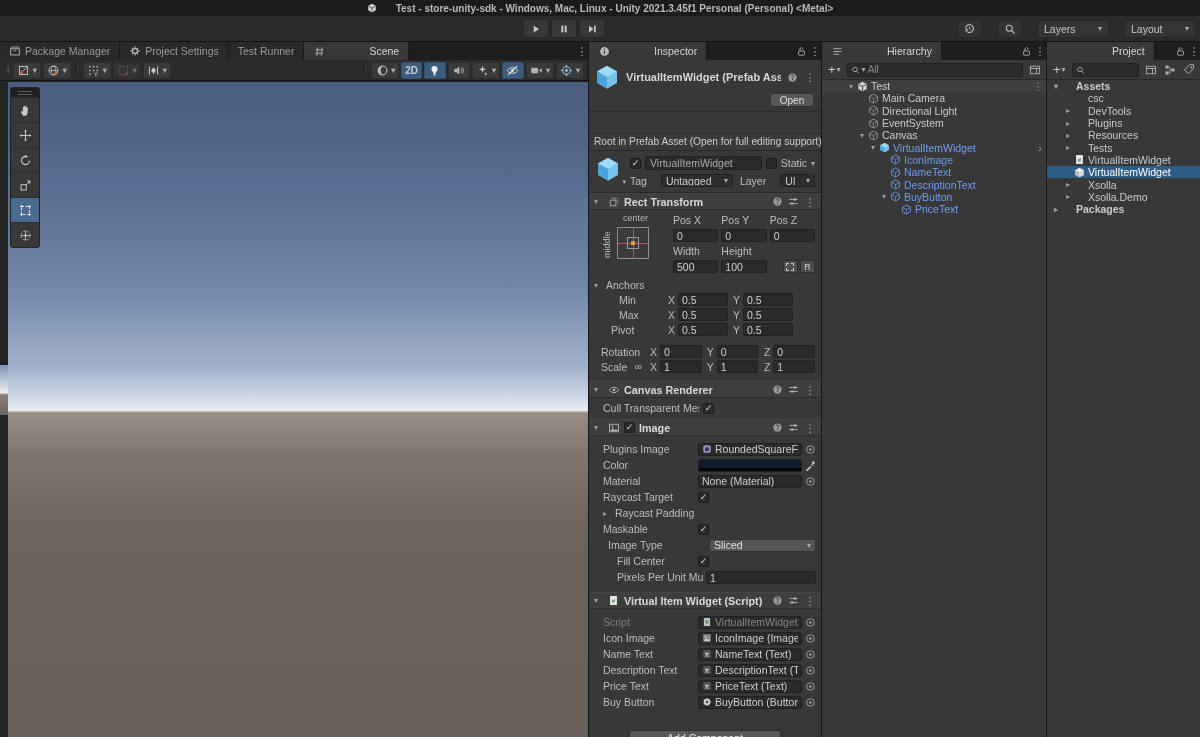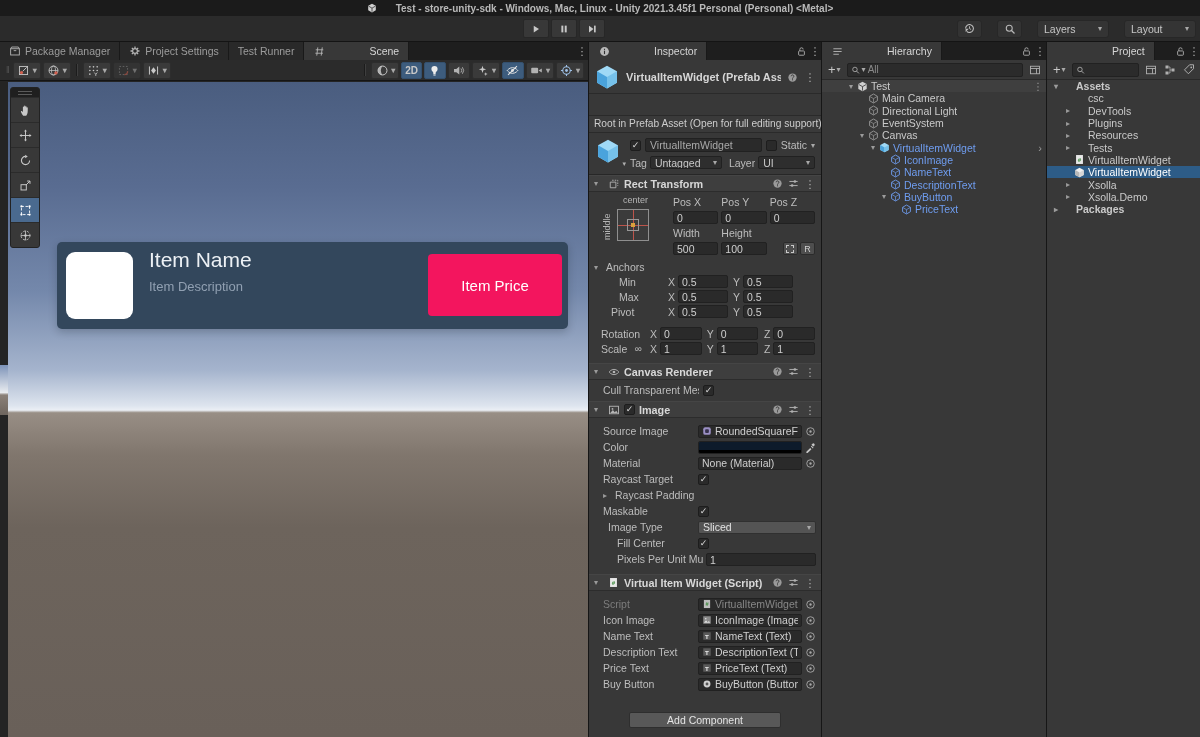--- a/index.html
+++ b/index.html
@@ -78,21 +78,21 @@
   .go-ico { position:relative; width:27px; height:27px; }
   .go-ico .sub { position:absolute; right:-4px; bottom:-3px; font-size:7px; color:#b0b0b0; }
   .go-row1 { display:flex; align-items:center; gap:4px; margin-bottom:4px; }
   .go-name { flex:1; height:14px; background:#2a2a2a; border:1px solid #212121; border-radius:2px; padding:0 4px; line-height:13px; color:#a9a9a9; overflow:hidden; white-space:nowrap; }
   .go-row2 { display:flex; align-items:center; gap:3px; }
 
   .cb { width:11px; height:11px; background:#2a2a2a; border:1px solid #1d1d1d; border-radius:2px; display:inline-flex; align-items:center; justify-content:center; flex:none; }
   .cb .tick { display:none; color:#dcdcdc; font-size:9px; line-height:9px; }
   .cb.checked .tick { display:block; }
 
-  .dd-field { display:flex; align-items:center; justify-content:space-between; background:#2e2e2e; border:1px solid #212121; border-radius:2px; height:13px; padding:0 4px; color:#c9c9c9; overflow:hidden; white-space:nowrap; }
+  .dd-field { display:flex; align-items:center; justify-content:space-between; background:#2e2e2e; border:1px solid #212121; border-radius:2px; height:13px; padding:0 4px; color:#c9c9c9; overflow:hidden; white-space:nowrap;margin-left:11px; }
   .dd-field.lite { background:#545454; border-color:#303030; color:#e3e3e3; }
 
   .comp-hdr { height:17px; background:#3e3e3e; border-top:1px solid #454545; border-bottom:1px solid #2c2c2c; display:flex; align-items:center; gap:4px; padding:0 5px; }
   .fold { font-size:8px; color:#9a9a9a; width:9px; }
   .comp-ico { width:13px; height:13px; display:flex; align-items:center; justify-content:center; }
   .comp-title { font-weight:bold; font-size:10.8px; color:#d8d8d8; white-space:nowrap; }
   .hdr-right { margin-left:auto; display:flex; align-items:center; gap:5px; }
 
   .field { background:#2a2a2a; border:1px solid #212121; border-radius:2px; height:13px; line-height:12px; padding:0 3px; color:#cfcfcf; overflow:hidden; white-space:nowrap; }
   .flabel { color:#bdbdbd; white-space:nowrap; overflow:hidden; }
@@ -433,26 +433,20 @@
                 <circle cx="13" cy="13" r="1.4" fill="#fff"></circle>
               </svg>
             </button><button class="tool-btn">
               <svg viewBox="0 0 16 16" width="13" height="13">
                 <circle cx="8" cy="8" r="5.5" fill="none" stroke="#c8c8c8" stroke-width="1.1" stroke-dasharray="2.5 2"></circle>
                 <path d="M8 2v12M2 8h12" stroke="#c8c8c8" stroke-width="1"></path>
                 <circle cx="8" cy="8" r="1.6" fill="#c8c8c8"></circle>
               </svg>
             </button></span>
       </div>
-      <div class="uiwidget" style="background: rgb(51, 71, 92);">
-        <div class="icon-box"></div>
-        <div class="iname">Item Name</div>
-        <div class="idesc">Item Description</div>
-        <div class="price-btn" style="background: rgb(243, 21, 94);">Item Price</div>
-      </div>
     </div>
   </div>
 
   <div class="dock inspector">
     <div class="tabbar">
       <div class="tab active">
         <span class="tab-ico">
             <svg viewBox="0 0 16 16" width="11" height="11">
               <circle cx="8" cy="8" r="6.4" fill="#b8b8b8"></circle>
               <rect x="7.2" y="6.8" width="1.6" height="5" fill="#303030"></rect>
@@ -482,20 +476,23 @@
             </span>
           <span class="iph-title">VirtualItemWidget (Prefab Asset)</span>
           <span>
               <svg viewBox="0 0 16 16" width="11" height="11">
                 <circle cx="8" cy="8" r="6" fill="#9a9a9a"></circle>
                 <path d="M6 6.2a2 2 0 1 1 3 1.8c-.7.5-1 .8-1 1.6" fill="none" stroke="#333" stroke-width="1.4"></path>
                 <rect x="7.3" y="10.6" width="1.4" height="1.5" fill="#333"></rect>
               </svg>
             </span>
           <span class="kebab">⋮</span>
+        </div>
+        <div class="iph-r2">
+          <button class="open-btn">Open</button>
         </div>
       </div>
       <div class="insp-gap"></div>
       <div class="helpbox">Root in Prefab Asset (Open for full editing support)</div>
 
       <div class="go-header">
         <div class="go-ico">
           <span><svg viewBox="0 0 16 16" width="26" height="26">
                 <path d="M8 1L14.1 4.5v7L8 15 1.9 11.5v-7z" fill="#9fd9f6"></path>
                 <path d="M1.9 4.5L8 8v7L1.9 11.5z" fill="#4aa3dc"></path>
@@ -700,21 +697,21 @@
                   <path d="M2 5h12M2 11h12" stroke="#b0b0b0" stroke-width="1.4"></path>
                   <circle cx="10" cy="5" r="1.9" fill="#b0b0b0"></circle>
                   <circle cx="6" cy="11" r="1.9" fill="#b0b0b0"></circle>
                 </svg>
               </span>
             <span class="kebab">⋮</span>
           </span>
         </div>
         <div class="img-body">
           <div class="prop-row">
-            <span class="flabel">Source Image</span>
+            <span class="flabel">Plugins Image</span>
             <span class="valwrap">
               <span class="obj-field">
                 <span class="obj-ico">
                     <svg viewBox="0 0 16 16" width="10" height="10">
                       <rect x="2" y="2" width="12" height="12" rx="3" fill="#9a8fc4"></rect>
                       <rect x="5" y="5" width="6" height="6" rx="1.5" fill="#37324d"></rect>
                     </svg>
                   </span>
                 <span class="obj-txt">RoundedSquareFull@1</span>
               </span>

